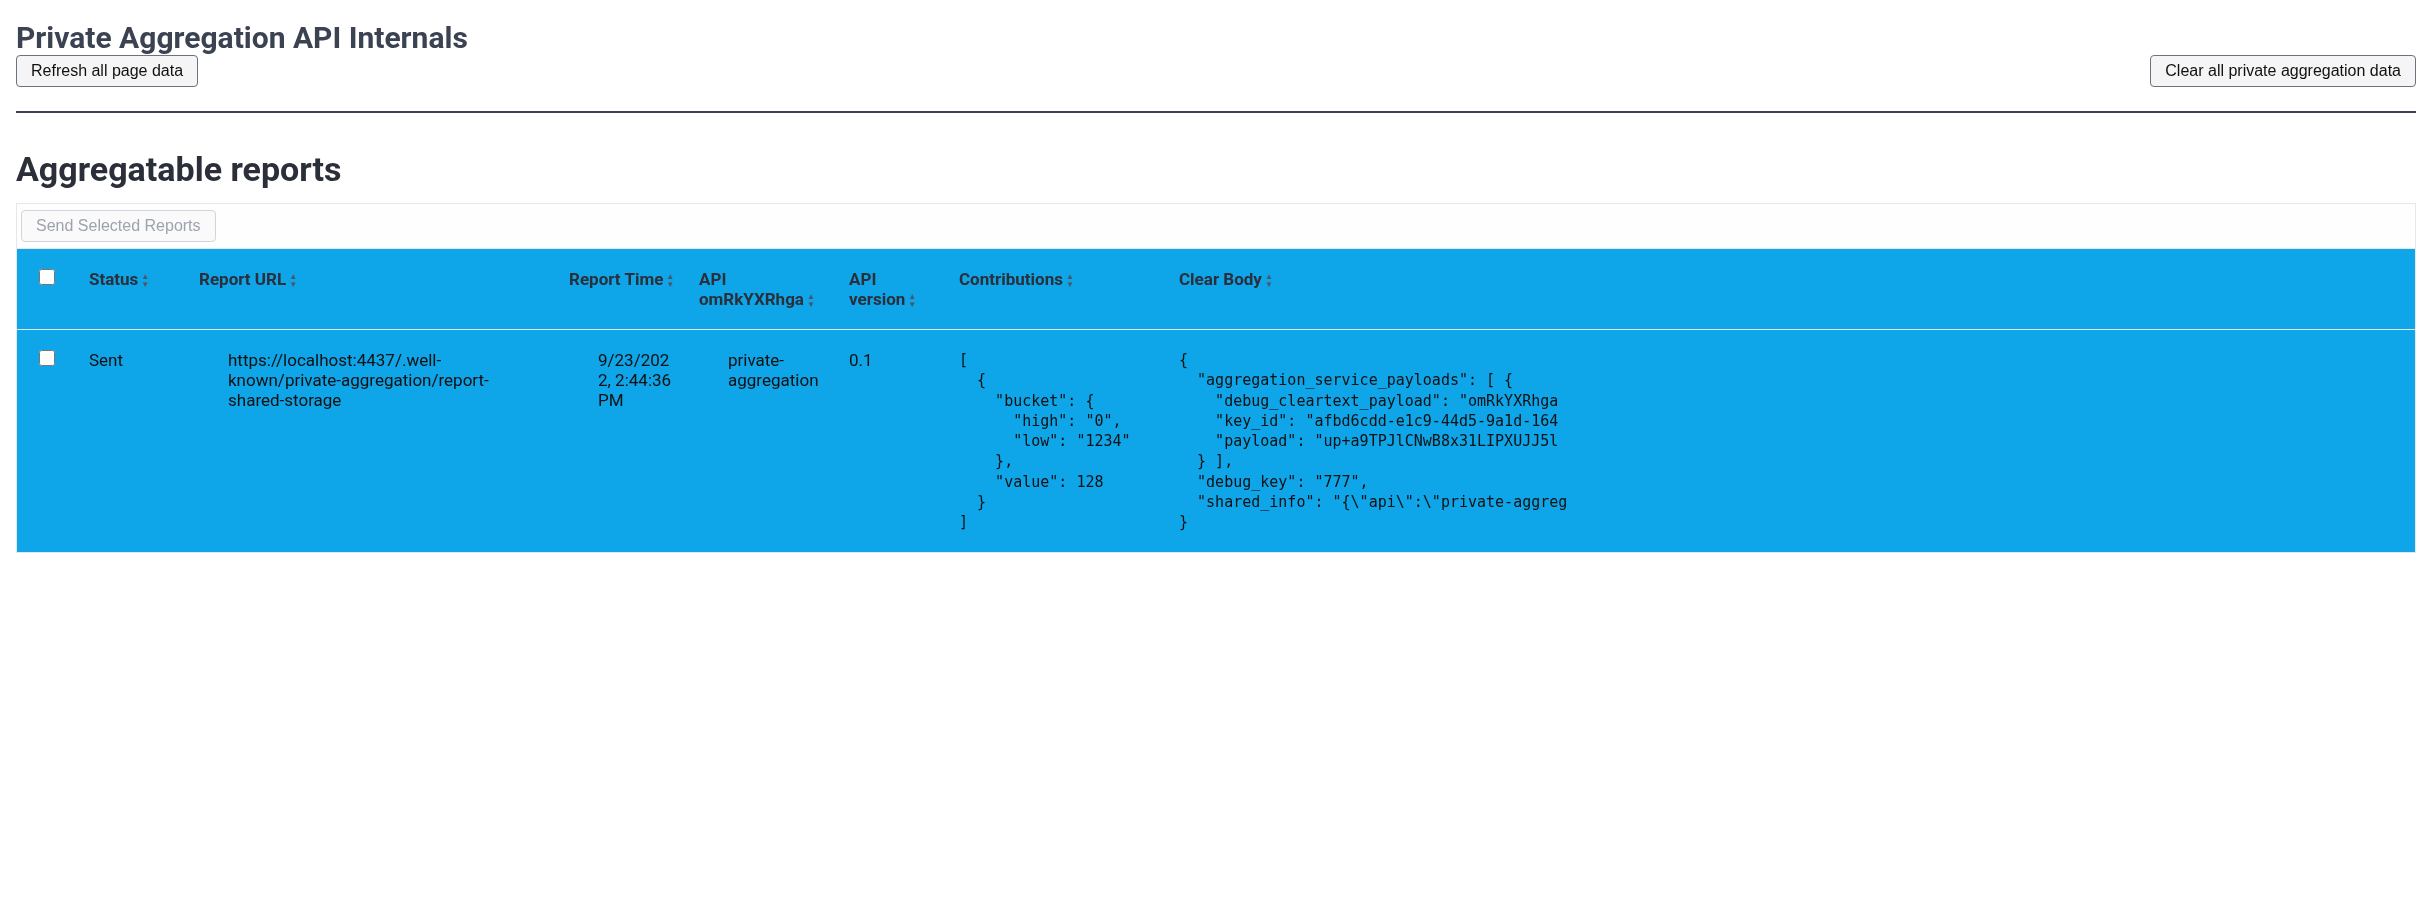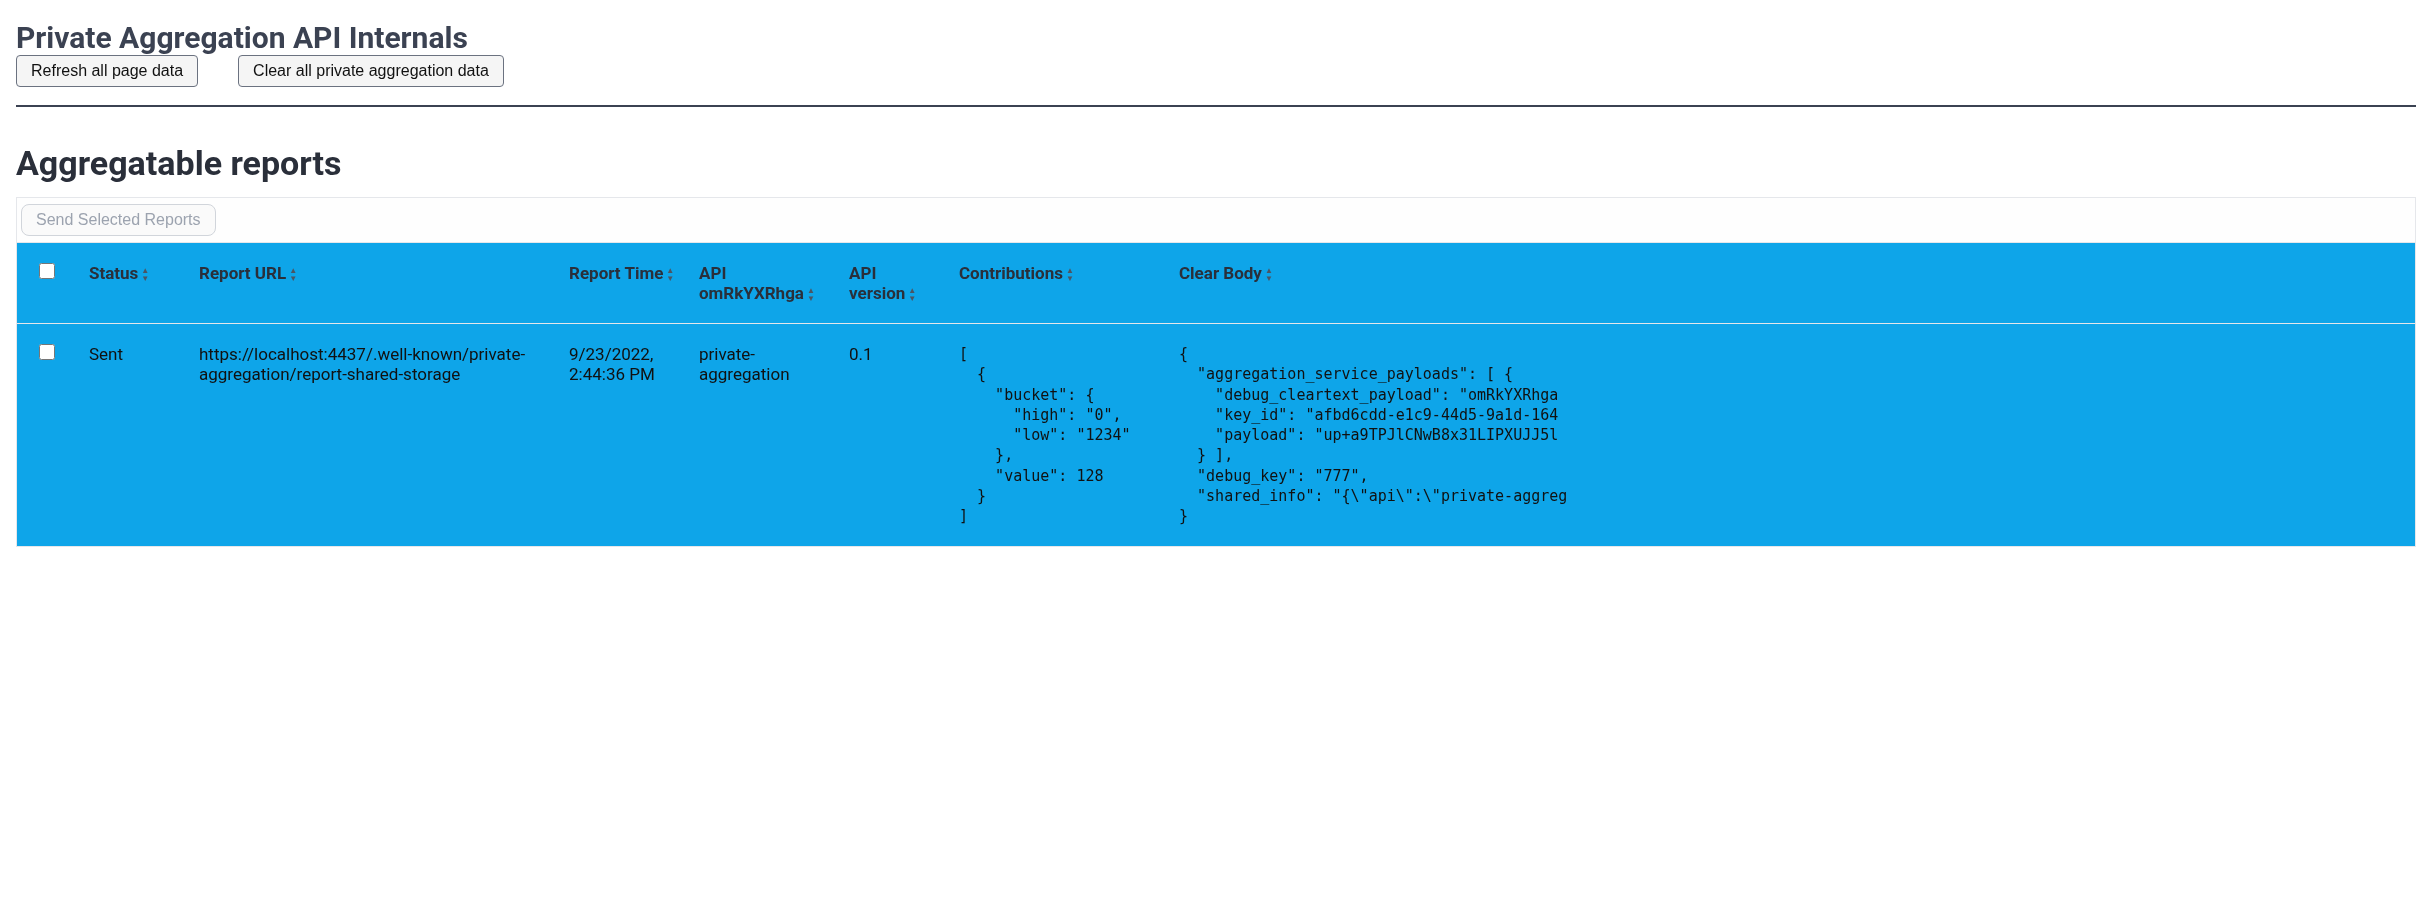--- a/index.html
+++ b/index.html
@@ -11,37 +11,37 @@
     }
     h1 {
       font-size: 30px;
       font-weight: 700;
       color: #3b4252;
       margin-top: 4px;
     }
     .toolbar {
       display: flex;
       gap: 40px;
-      margin-bottom: 18px;
+      margin-bottom: 24px;
+      justify-content: space-between;
     }
     button {
       padding: 6px 14px;
       font-size: 16px;
       background: #f5f5f5;
       border: 1px solid #6b7280;
       border-radius: 4px;
       cursor: pointer;
       color: #111;
     }
     button[disabled] {
       color: #9ca3af;
       border-color: #d1d5db;
       background: #fafafa;
       cursor: default;
-      border-radius: 8px;
     }
     hr.divider {
       border: none;
       border-top: 2px solid #3b4252;
       margin-bottom: 36px;
     }
     h2.section-title {
       font-size: 34px;
       font-weight: 700;
       color: #2a2f3a;
@@ -111,20 +111,21 @@
       font-family: ui-monospace, "SF Mono", Menlo, Consolas, monospace;
       font-size: 15px;
       line-height: 1.35;
       white-space: pre;
       overflow: hidden;
       color: #111;
     }
     .cell-wrap {
       overflow-wrap: break-word;
       word-break: break-word;
+      margin-left: 29px;
     }
   </style>
 </head>
 <body>
 
 <h1>Private Aggregation API Internals</h1>
 
 <div class="toolbar">
   <button>Refresh all page data</button>
   <button>Clear all private aggregation data</button>

